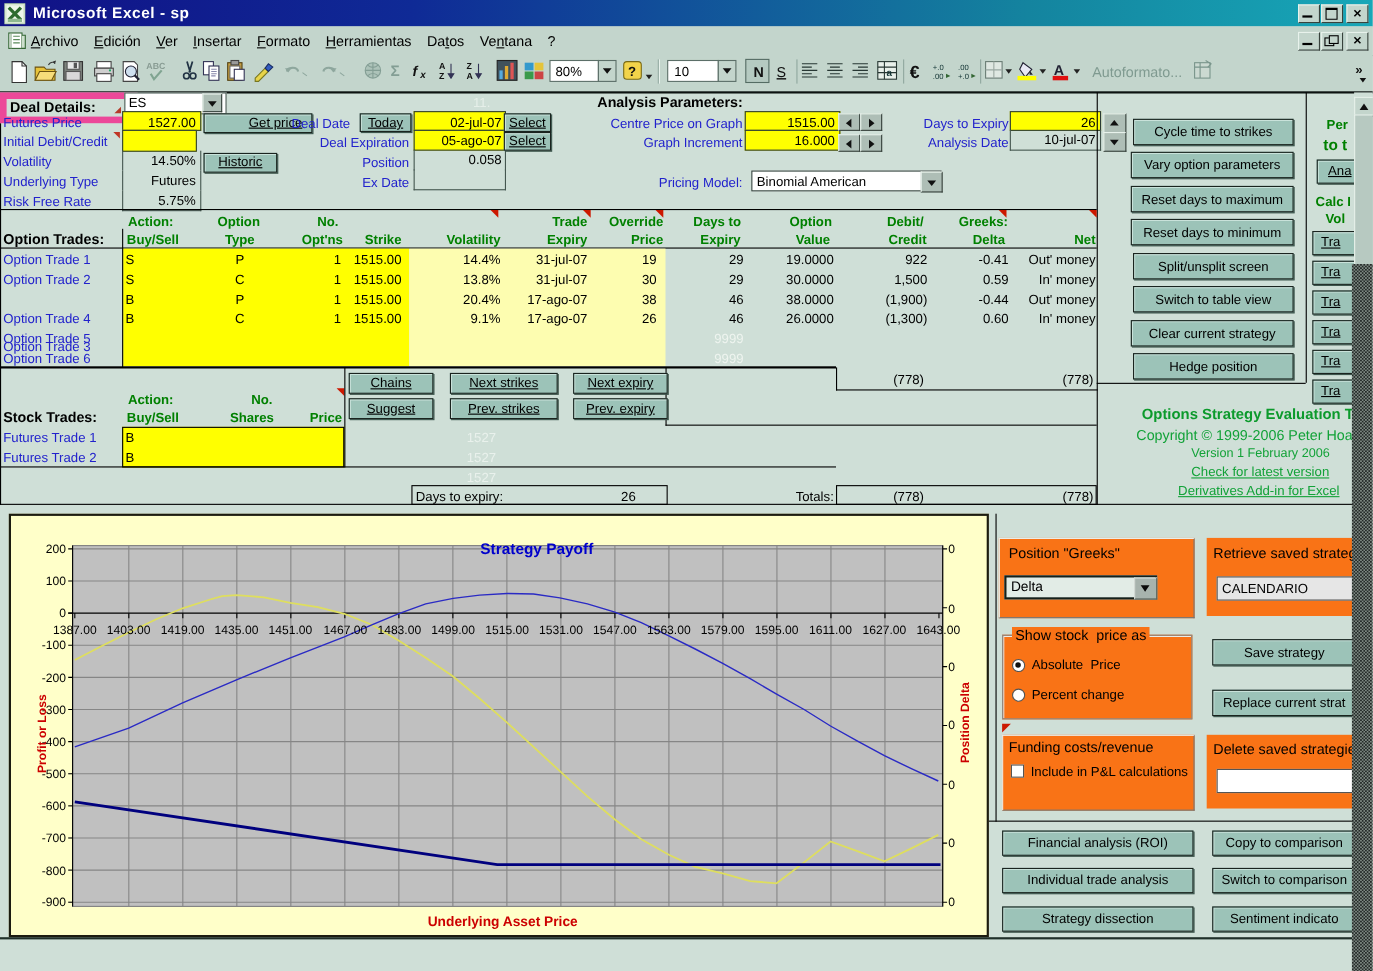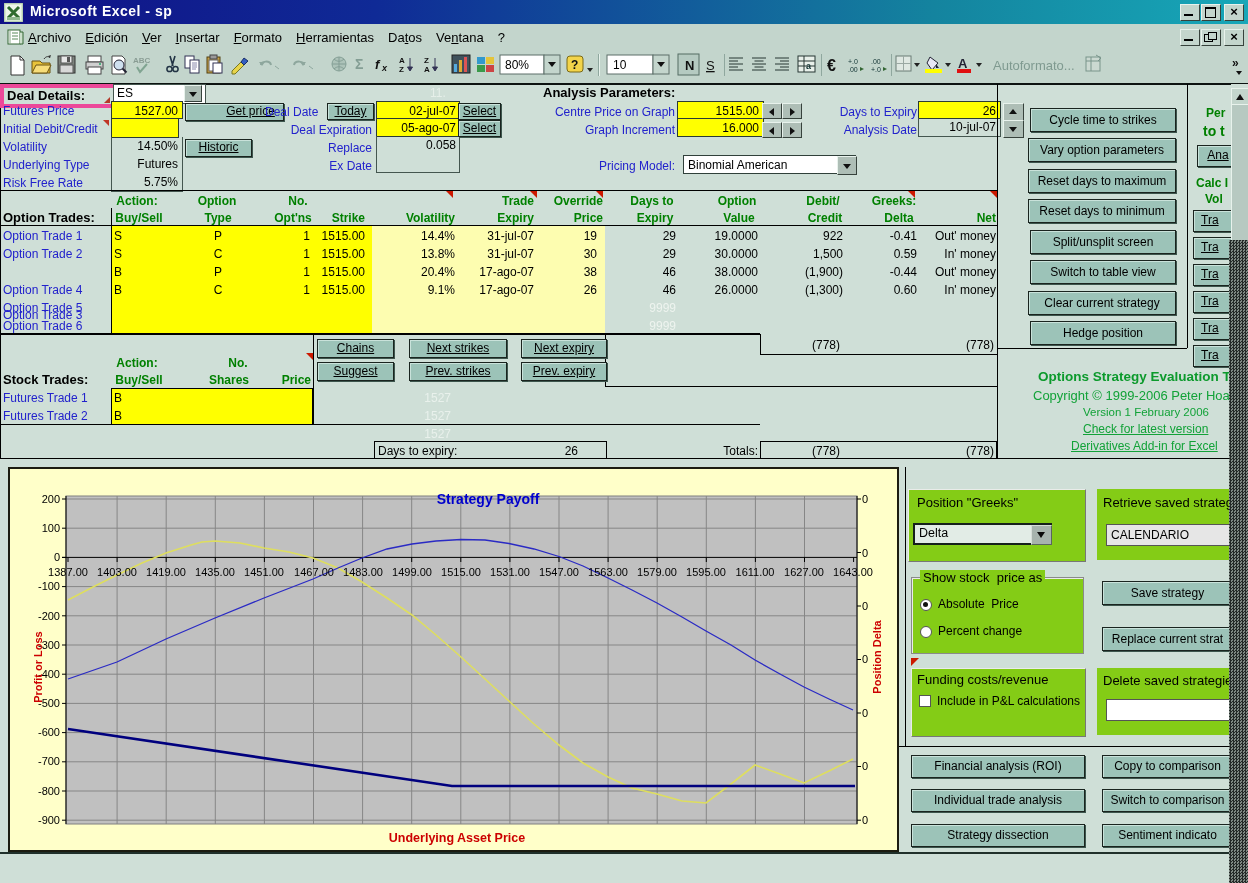--- a/index.html
+++ b/index.html
@@ -6,28 +6,28 @@
 body{width:1248px;height:883px;overflow:hidden;position:relative;
  font-family:"Liberation Sans",sans-serif;background:#cfdfd7;}
 .ab{position:absolute;}
 .t12{font-size:12px;line-height:18px;white-space:nowrap;}
 .blue{color:#2222cc;}
 .grn{color:#008000;font-weight:bold;}
 .rt{text-align:right;}
 .ct{text-align:center;}
 .b{font-weight:bold;}
 .ycell{background:#ffff00;border:1px solid #2a3a34;}
-.cell{border:4px solid #ec4899;}
+.cell{border:6px solid #ec4899;}
 .tbtn{background:#9cc3b8;border:1px solid #1a241f;box-shadow:1px 1px 0 #3d564d, inset 1px 1px 0 #c9e2da;
  color:#000;text-align:center;font-size:12px;}
 .gbtn{background:#aebeb6;border-top:1px solid #e8f2ec;border-left:1px solid #e8f2ec;
  border-right:1px solid #37423c;border-bottom:1px solid #37423c;}
 .hline{background:#000;height:1px;}
 .vline{background:#000;width:1px;}
-.panel{background:#84cc16;}
+.panel{background:#f97316;}
 .ub{text-decoration:underline;}
 </style>
 </head>
 <body>
 
 <div class="ab" style="left:0;top:0;width:1248px;height:24px;background:linear-gradient(90deg,#111186 0%,#0f2a96 30%,#14849f 75%,#17a7b8 100%);"></div>
 <div class="ab" id="xlicon" style="left:4px;top:3px;width:19px;height:19px;">
 <svg width="19" height="19">
       <rect x="0" y="0" width="19" height="19" fill="#d8e8d0" stroke="#9ab89a"></rect>
       <rect x="2" y="2" width="15" height="15" fill="#eef6ea"></rect>
@@ -296,21 +296,21 @@
 <div class="ab ycell t12 rt" style="left:111px;top:118px;width:66px;height:18px;"></div>
 <div class="ab t12 rt" style="left:111px;top:137px;width:66px;height:18px;padding-right:4px;border-left:1px solid #44564f;border-right:1px solid #44564f;">14.50%</div>
 <div class="ab t12 rt" style="left:111px;top:155px;width:66px;height:18px;padding-right:4px;border-left:1px solid #44564f;border-right:1px solid #44564f;">Futures</div>
 <div class="ab t12 rt" style="left:111px;top:173px;width:66px;height:18px;padding-right:4px;border-left:1px solid #44564f;border-right:1px solid #44564f;border-bottom:1px solid #44564f;">5.75%</div>
 <div class="ab tbtn ub" style="left:185px;top:103px;width:65px;height:16px;line-height:15px;padding-left:32px;">Get price</div>
 <div class="ab tbtn ub" style="left:185px;top:139px;width:65px;height:16px;line-height:15px;">Historic</div>
 
 <div class="ab t12 blue" style="left:265px;top:103px;">Deal Date</div>
 <div class="ab tbtn ub" style="left:327px;top:103px;width:45px;height:15px;line-height:14px;">Today</div>
 <div class="ab t12 blue rt" style="left:272px;top:121px;width:100px;">Deal Expiration</div>
-<div class="ab t12 blue rt" style="left:272px;top:139px;width:100px;">Replace</div>
+<div class="ab t12 blue rt" style="left:272px;top:139px;width:100px;">Position</div>
 <div class="ab t12 blue rt" style="left:272px;top:157px;width:100px;">Ex Date</div>
 <div class="ab ycell t12 rt" style="left:376px;top:101px;width:79px;height:16px;padding-right:3px;">02-jul-07</div>
 <div class="ab ycell t12 rt" style="left:376px;top:118px;width:79px;height:17px;padding-right:3px;">05-ago-07</div>
 <div class="ab t12 rt" style="left:376px;top:136px;width:79px;height:19px;padding-right:3px;border-left:1px solid #44564f;border-right:1px solid #44564f;">0.058</div>
 <div class="ab t12 rt" style="left:376px;top:154px;width:79px;height:18px;padding-right:3px;border:1px solid #44564f;border-top:none;"></div>
 <div class="ab tbtn ub" style="left:458px;top:103px;width:41px;height:15px;line-height:14px;">Select</div>
 <div class="ab tbtn ub" style="left:458px;top:120px;width:41px;height:15px;line-height:14px;">Select</div>
 
 <div class="ab t12 blue rt" style="left:545px;top:103px;width:130px;">Centre Price on Graph</div>
 <div class="ab t12 blue rt" style="left:545px;top:121px;width:130px;">Graph Increment</div>

